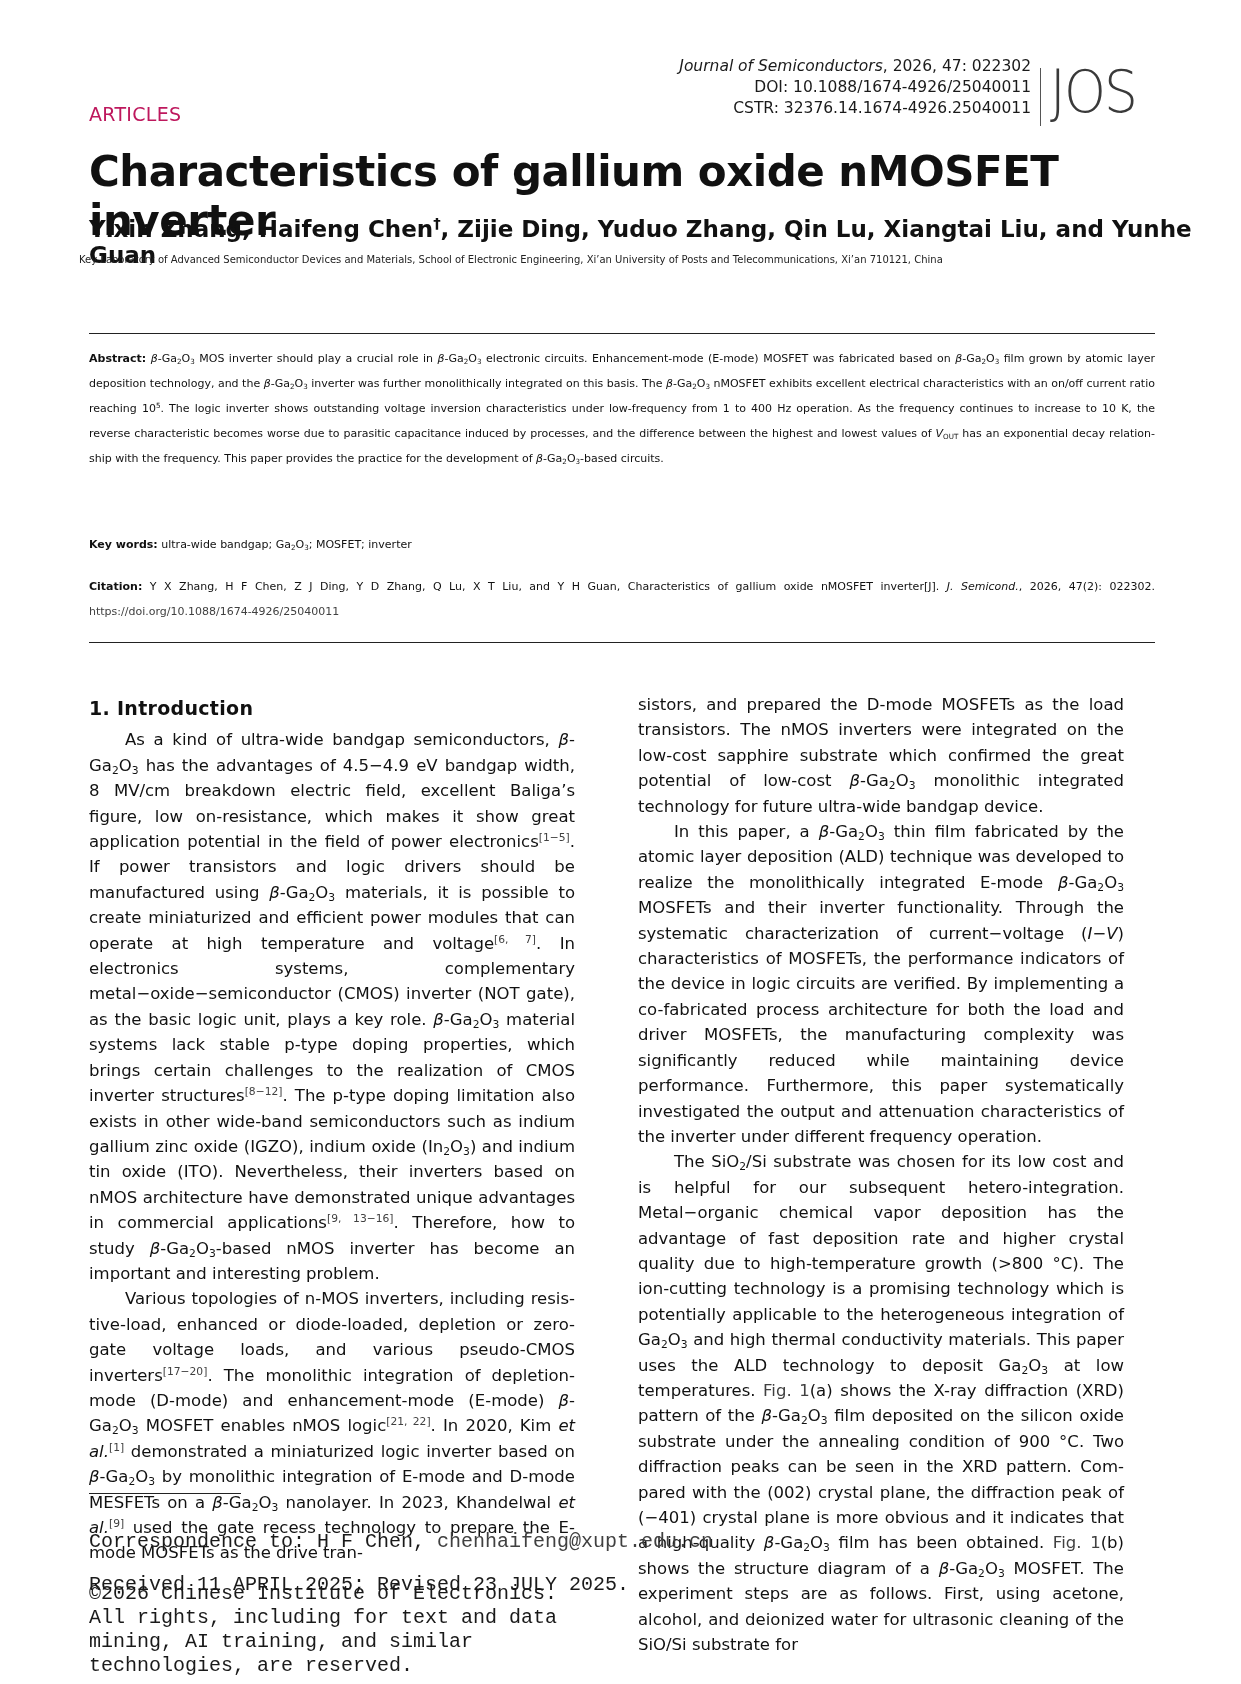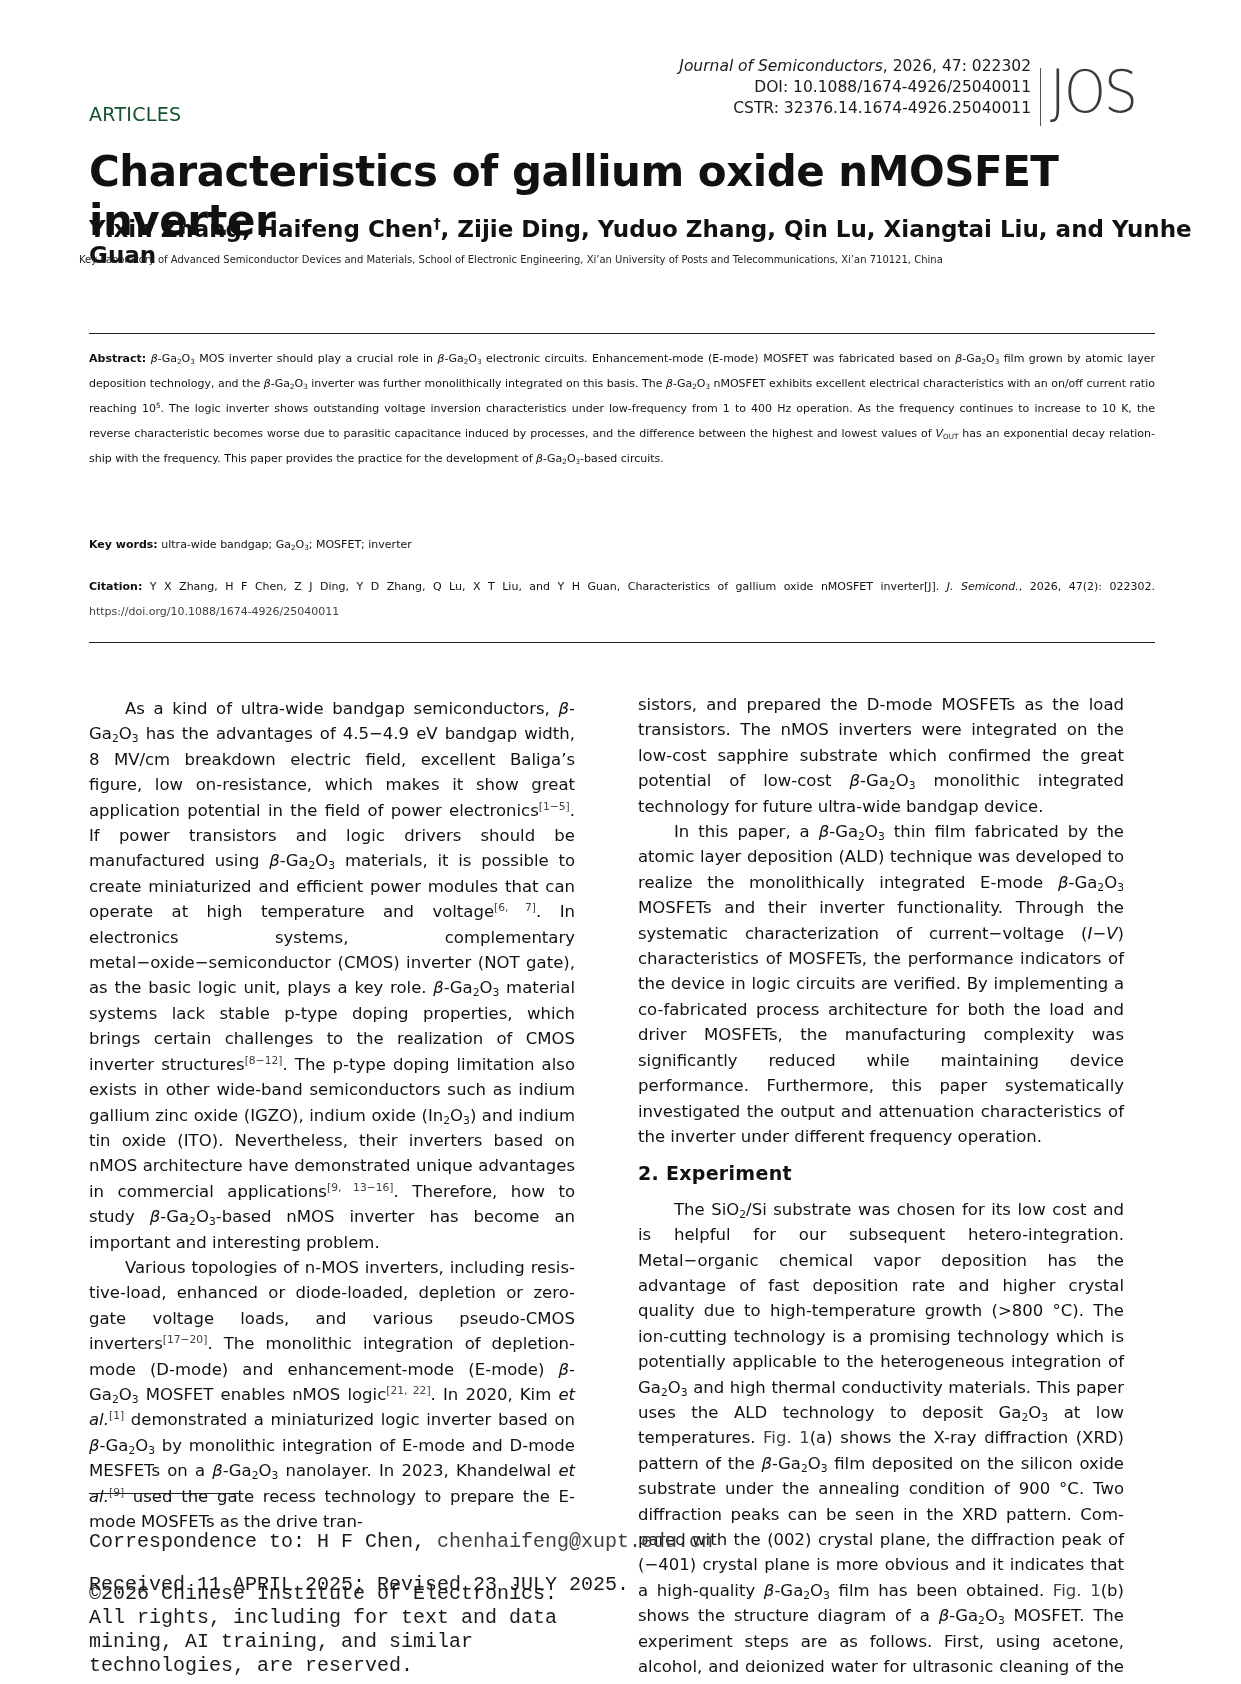--- a/index.html
+++ b/index.html
@@ -4,21 +4,21 @@
 <style>
   html, body { margin:0; padding:0; background:#ffffff; }
   body { width:1241px; height:1684px; position:relative; overflow:hidden; color:#111;
          font-family:"DejaVu Sans", sans-serif; }
   .abs { position:absolute; }
   .header-meta { right:210px; top:56px; text-align:right; font-size:15.5px; line-height:21px; color:#1a1a1a; }
   .header-meta .journal { font-style:italic;margin-top:18px; }
   .logo-bar { left:1040px; top:68px; width:1px; height:58px; background:#555; }
   .logo { left:1050px; top:58px; font-size:58px; letter-spacing:-2px; color:#3a3a3a; font-weight:300;
           font-family:"DejaVu Sans", sans-serif; transform:scaleX(0.92); transform-origin:left; }
-  .articles-label { left:89px; top:103px; font-size:19px; letter-spacing:0.3px; color:#14532d; }
+  .articles-label { left:89px; top:103px; font-size:19px; letter-spacing:0.3px; color:#be185d; }
   .title { left:89px; top:147px; font-size:42px; font-weight:bold; letter-spacing:-0.5px; }
   .authors { left:89px; top:216px; font-size:23px; font-weight:bold; }
   .affil { left:79px; top:248px; width:1070px; font-size:10px; line-height:24px; color:#222; }
   .rule { left:89px; width:1066px; height:1px; background:#222; }
   .block { left:89px; width:1066px; font-size:11px; line-height:25px; text-align:justify; }
   .label { font-weight:bold; }
   .col { width:486px; font-size:16.5px; line-height:25.4px; text-align:justify; }
   .col p { margin:0; }
   .indent { text-indent:36px; }
   .section-head { font-size:19px; font-weight:bold; margin:0; letter-spacing:0.3px; }
@@ -56,28 +56,28 @@
   <span class="label">Key words:</span><span> ultra-wide bandgap; Ga<sub>2</sub>O<sub>3</sub>; MOSFET; inverter</span>
 </div>
 
 <div class="abs block" style="top:574px;">
   <span class="label">Citation:</span><span> Y X Zhang, H F Chen, Z J Ding, Y D Zhang, Q Lu, X T Liu, and Y H Guan, Characteristics of gallium oxide nMOSFET inverter[J]. <i>J. Semicond.</i>, 2026, 47(2): 022302. <span class="link">https://doi.org/10.1088/1674-4926/25040011</span></span>
 </div>
 
 <div class="abs rule" style="top:642px;"></div>
 
 <div class="abs col" style="left:89px; top:696px;">
+  <h2 class="section-head" style="margin-bottom:6px;">1.  Introduction</h2>
   <p class="indent">As a kind of ultra-wide bandgap semiconductors, <i>β</i>-Ga<sub>2</sub>O<sub>3</sub> has the advantages of 4.5−4.9 eV bandgap width, 8 MV/cm breakdown electric field, excellent Baliga’s figure, low on-resistance, which makes it show great application potential in the field of power electronics<sup class="ref">[1−5]</sup>. If power transis­tors and logic drivers should be manufactured using <i>β</i>-Ga<sub>2</sub>O<sub>3</sub> materials, it is possible to create miniaturized and efficient power modules that can operate at high temperature and voltage<sup class="ref">[6, 7]</sup>. In electronics systems, complementary metal−oxide−semiconductor (CMOS) inverter (NOT gate), as the basic logic unit, plays a key role. <i>β</i>-Ga<sub>2</sub>O<sub>3</sub> material sys­tems lack stable p-type doping properties, which brings cer­tain challenges to the realization of CMOS inverter structures<sup class="ref">[8−12]</sup>. The p-type doping limitation also exists in other wide-band semiconductors such as indium gallium zinc oxide (IGZO), indium oxide (In<sub>2</sub>O<sub>3</sub>) and indium tin oxide (ITO). Nevertheless, their inverters based on nMOS architecture have demonstrated unique advantages in commercial applica­tions<sup class="ref">[9, 13−16]</sup>. Therefore, how to study <i>β</i>-Ga<sub>2</sub>O<sub>3</sub>-based nMOS inverter has become an important and interesting problem.</p>
   <p class="indent">Various topologies of n-MOS inverters, including resis­tive-load, enhanced or diode-loaded, depletion or zero-gate voltage loads, and various pseudo-CMOS inverters<sup class="ref">[17−20]</sup>. The monolithic integration of depletion-mode (D-mode) and enhancement-mode (E-mode) <i>β</i>-Ga<sub>2</sub>O<sub>3</sub> MOSFET enables nMOS logic<sup class="ref">[21, 22]</sup>. In 2020, Kim <i>et al.</i><sup class="ref">[1]</sup> demonstrated a miniatur­ized logic inverter based on <i>β</i>-Ga<sub>2</sub>O<sub>3</sub> by monolithic integra­tion of E-mode and D-mode MESFETs on a <i>β</i>-Ga<sub>2</sub>O<sub>3</sub> nanolayer. In 2023, Khandelwal <i>et al.</i><sup class="ref">[9]</sup> used the gate recess technology to prepare the E-mode MOSFETs as the drive tran-</p>
 </div>
 
 <div class="abs col" style="left:638px; top:692px;">
   <p>sistors, and prepared the D-mode MOSFETs as the load transis­tors. The nMOS inverters were integrated on the low-cost sap­phire substrate which confirmed the great potential of low-cost <i>β</i>-Ga<sub>2</sub>O<sub>3</sub> monolithic integrated technology for future ultra-wide bandgap device.</p>
   <p class="indent">In this paper, a <i>β</i>-Ga<sub>2</sub>O<sub>3</sub> thin film fabricated by the atomic layer deposition (ALD) technique was developed to real­ize the monolithically integrated E-mode <i>β</i>-Ga<sub>2</sub>O<sub>3</sub> MOSFETs and their inverter functionality. Through the systematic charac­terization of current−voltage (<i>I</i>−<i>V</i>) characteristics of MOSFETs, the performance indicators of the device in logic circuits are verified. By implementing a co-fabricated process architec­ture for both the load and driver MOSFETs, the manufactur­ing complexity was significantly reduced while maintaining device performance. Furthermore, this paper systematically investigated the output and attenuation characteristics of the inverter under different frequency operation.</p>
-  <h2 class="section-head" style="margin:12px 0 10px 0;">2.  Experiment</h2>
   <p class="indent">The SiO<sub>2</sub>/Si substrate was chosen for its low cost and is helpful for our subsequent hetero-integration. Metal−organic chemical vapor deposition has the advantage of fast deposi­tion rate and higher crystal quality due to high-temperature growth (&gt;800 °C). The ion-cutting technology is a promising technology which is potentially applicable to the heteroge­neous integration of Ga<sub>2</sub>O<sub>3</sub> and high thermal conductivity materials. This paper uses the ALD technology to deposit Ga<sub>2</sub>O<sub>3</sub> at low temperatures. <span class="ref">Fig. 1</span>(a) shows the X-ray diffrac­tion (XRD) pattern of the <i>β</i>-Ga<sub>2</sub>O<sub>3</sub> film deposited on the sili­con oxide substrate under the annealing condition of 900 °C. Two diffraction peaks can be seen in the XRD pattern. Com­pared with the (002) crystal plane, the diffraction peak of (−401) crystal plane is more obvious and it indicates that a high-quality <i>β</i>-Ga<sub>2</sub>O<sub>3</sub> film has been obtained. <span class="ref">Fig. 1</span>(b) shows the structure diagram of a <i>β</i>-Ga<sub>2</sub>O<sub>3</sub> MOSFET. The experiment steps are as follows. First, using acetone, alcohol, and deion­ized water for ultrasonic cleaning of the SiO/Si substrate for</p>
 </div>
 
 <div class="abs foot-rule"></div>
 <div class="abs foot" style="top:1530px;">
   <span>Correspondence to: H F Chen, </span><span class="link">chenhaifeng@xupt.edu.cn</span>
 </div>
 <div class="abs foot" style="top:1553px;margin-top:20px;">Received 11 APRIL 2025; Revised 23 JULY 2025.</div>
 <div class="abs foot" style="top:1582px; width:480px;">©2026 Chinese Institute of Electronics. All rights, including for text and data mining, AI training, and similar technologies, are reserved.</div>
 

